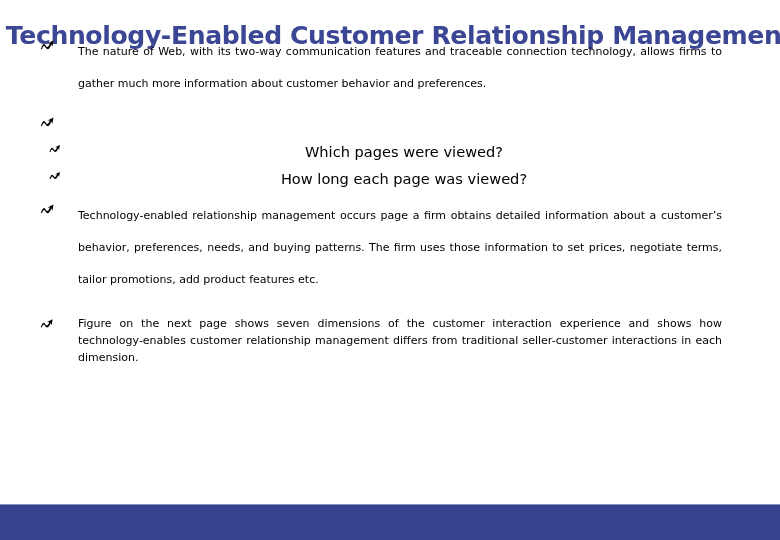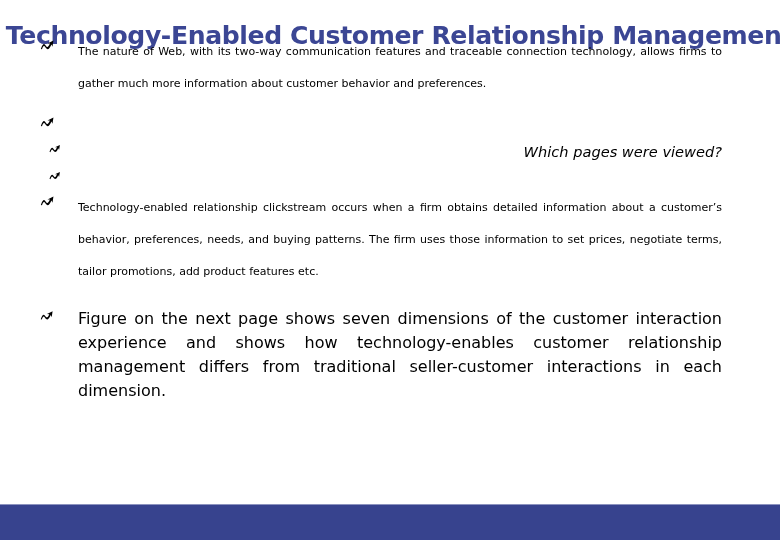--- a/index.html
+++ b/index.html
@@ -77,22 +77,22 @@
   .lvl1 .bullet-text {
     flex: 1 1 auto;
     font-size: 11px;
     line-height: 32px;
     color: #000000;
     text-align: justify;
     text-justify: inter-word;
     word-spacing: 0px;
   }
   .lvl1 .bullet-text.small {
-    font-size: 16px;
-    line-height: 24px;
+    font-size: 11px;
+    line-height: 17px;
   }
 
   
   .lvl2 {
     padding-left: 48px;
     padding-right: 58px;
     margin-bottom: 5px;
   }
   .lvl2 .bullet-glyph {
     flex: 0 0 auto;
@@ -102,23 +102,22 @@
     color: #000000;
     line-height: 22px;
     text-align: left;
     box-sizing: border-box;
     transform: translateY(1px);
   }
   .lvl2 .bullet-text {
     flex: 1 1 auto;
     font-size: 14.6px;
     line-height: 22px;
-    font-style: italic;
-    color: #000000;
-    text-align: right;
+    color: #000000;
+    text-align: center;
   }
 
   .sub-group {
     margin-top: -2px;
     margin-bottom: 10px;
   }
 
   .gap-sm { height: 6px; }
 
   
@@ -177,31 +176,32 @@
         </span>
         <span class="bullet-text">Which pages were viewed?</span>
       </div>
 
       <div class="bullet-row lvl2">
         <span class="bullet-glyph">
           <svg class="arrow-svg" width="14" height="14" viewBox="0 0 24 24" aria-hidden="true">
             <path d="M2.6 16.8 C5.2 9.2, 7.4 8.4, 9.6 12.2 C11.4 15.2, 13.0 14.8, 15.4 9.2 L12.0 9.0 L20.4 5.0 L19.0 13.8 L17.6 10.6 C14.4 18.2, 11.6 18.8, 9.0 14.6 C7.2 11.6, 6.0 12.0, 4.2 17.4 Z" fill="#000000"></path>
           </svg>
         </span>
+        <span class="bullet-text">How long each page was viewed?</span>
       </div>
 
     </div>
 
     <div class="bullet-row lvl1">
       <span class="bullet-glyph">
         <svg class="arrow-svg" width="17" height="17" viewBox="0 0 24 24" aria-hidden="true">
           <path d="M2.6 16.8 C5.2 9.2, 7.4 8.4, 9.6 12.2 C11.4 15.2, 13.0 14.8, 15.4 9.2 L12.0 9.0 L20.4 5.0 L19.0 13.8 L17.6 10.6 C14.4 18.2, 11.6 18.8, 9.0 14.6 C7.2 11.6, 6.0 12.0, 4.2 17.4 Z" fill="#000000"></path>
         </svg>
       </span>
-      <span class="bullet-text">Technology-enabled relationship clickstream occurs when a firm obtains detailed information about a customer’s behavior, preferences, needs, and buying patterns. The firm uses those information to set prices, negotiate terms, tailor promotions, add product features etc.</span>
+      <span class="bullet-text">Technology-enabled relationship management occurs page a firm obtains detailed information about a customer’s behavior, preferences, needs, and buying patterns. The firm uses those information to set prices, negotiate terms, tailor promotions, add product features etc.</span>
     </div>
 
     <div class="gap-sm"></div>
 
     <div class="bullet-row lvl1">
       <span class="bullet-glyph">
         <svg class="arrow-svg" width="16" height="16" viewBox="0 0 24 24" aria-hidden="true">
           <path d="M2.6 16.8 C5.2 9.2, 7.4 8.4, 9.6 12.2 C11.4 15.2, 13.0 14.8, 15.4 9.2 L12.0 9.0 L20.4 5.0 L19.0 13.8 L17.6 10.6 C14.4 18.2, 11.6 18.8, 9.0 14.6 C7.2 11.6, 6.0 12.0, 4.2 17.4 Z" fill="#000000"></path>
         </svg>
       </span>

